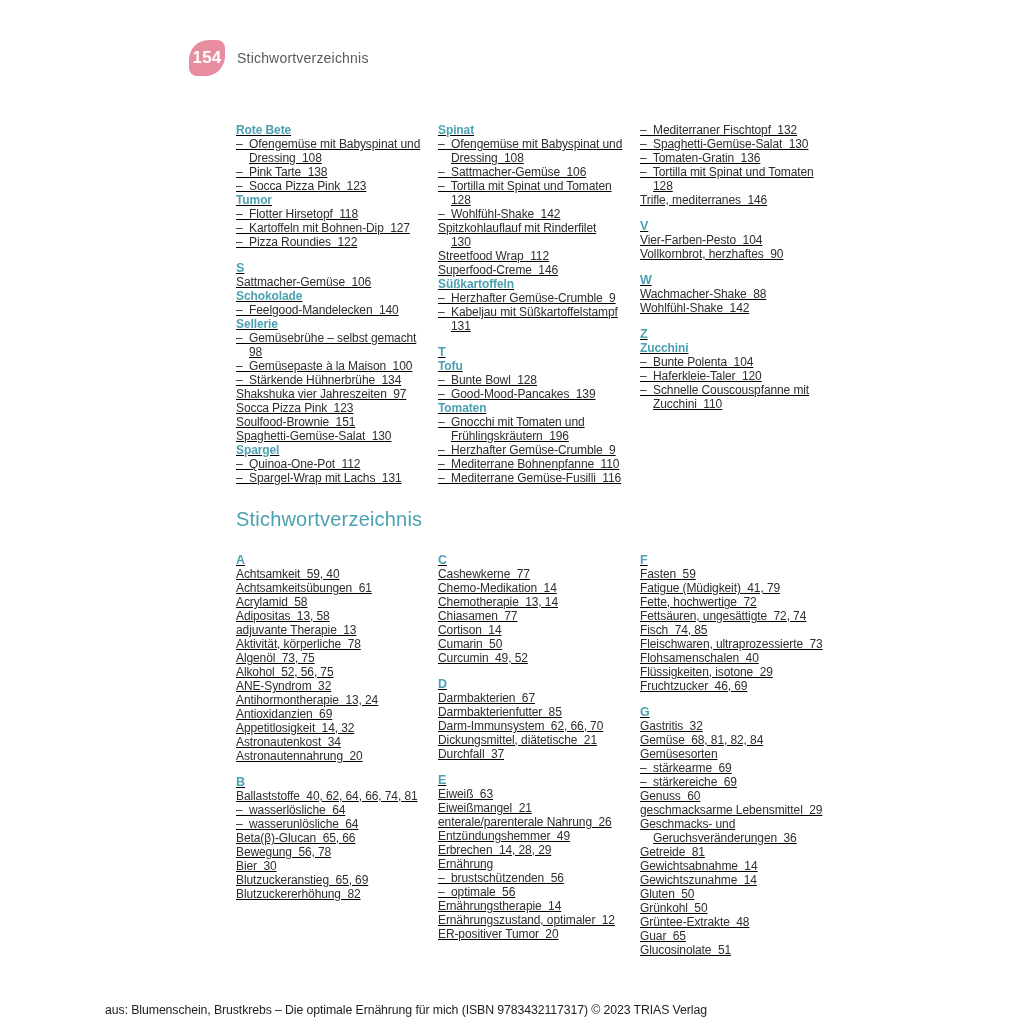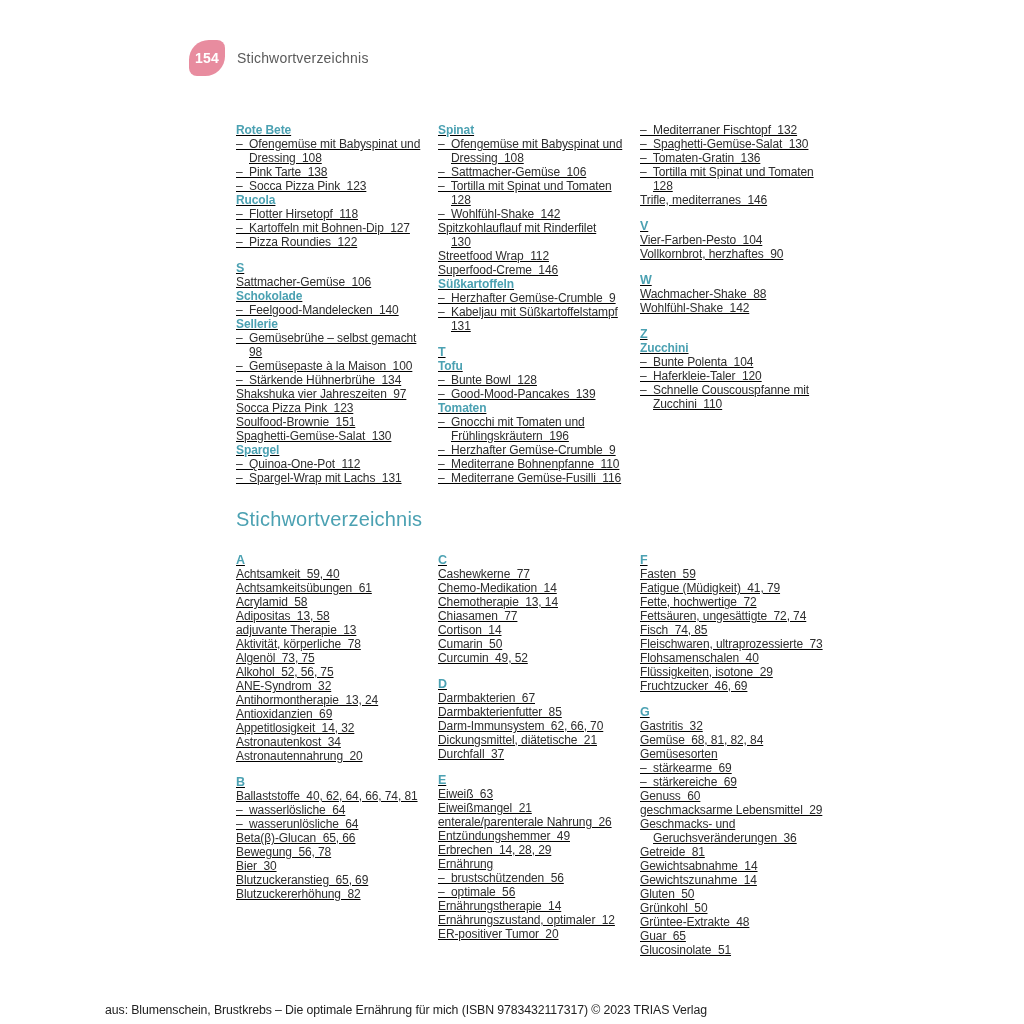--- a/index.html
+++ b/index.html
@@ -11,21 +11,21 @@
   html,body{margin:0;padding:0;}
   body{background:#fff;font-family:"Liberation Sans", sans-serif;}
   .page{position:relative;width:1024px;height:1024px;background:#ffffff;overflow:hidden;}
 
   
   .hdr{position:absolute;top:40px;left:189px;display:flex;align-items:center;}
   .badge{
     width:36px;height:36px;background:var(--badge);
     border-radius:55% 22% 55% 22%;
     display:flex;align-items:center;justify-content:center;
-    color:#fff;font-size:14px;font-weight:700;letter-spacing:.2px;
+    color:#fff;font-size:17px;font-weight:700;letter-spacing:.2px;
   }
   .runtitle{margin-left:12px;font-size:14px;color:var(--runtitle);letter-spacing:.2px;}
 
   
   .index{position:absolute;left:236px;display:flex;text-decoration:underline;}
   .index.top{top:123px;}
   .index.bottom{top:553px;}
   .col{width:197px;}
   .col + .col{margin-left:5px;}
   .entry{
@@ -59,21 +59,21 @@
     <div class="runtitle">Stichwortverzeichnis</div>
   </div>
 
   <section class="index top">
       <div class="col">
         <div class="entry head">Rote Bete</div>
         <div class="entry sub">–  Ofengemüse mit Babyspinat und
 Dressing  108</div>
         <div class="entry sub">–  Pink Tarte  138</div>
         <div class="entry sub">–  Socca Pizza Pink  123</div>
-        <div class="entry head">Rucola</div>
+        <div class="entry head">Tumor</div>
         <div class="entry sub">–  Flotter Hirsetopf  118</div>
         <div class="entry sub">–  Kartoffeln mit Bohnen-Dip  127</div>
         <div class="entry sub">–  Pizza Roundies  122</div>
         <div class="entry letter">S</div>
         <div class="entry main">Sattmacher-Gemüse  106</div>
         <div class="entry head">Schokolade</div>
         <div class="entry sub">–  Feelgood-Mandelecken  140</div>
         <div class="entry head">Sellerie</div>
         <div class="entry sub">–  Gemüsebrühe – selbst gemacht
 98</div>

